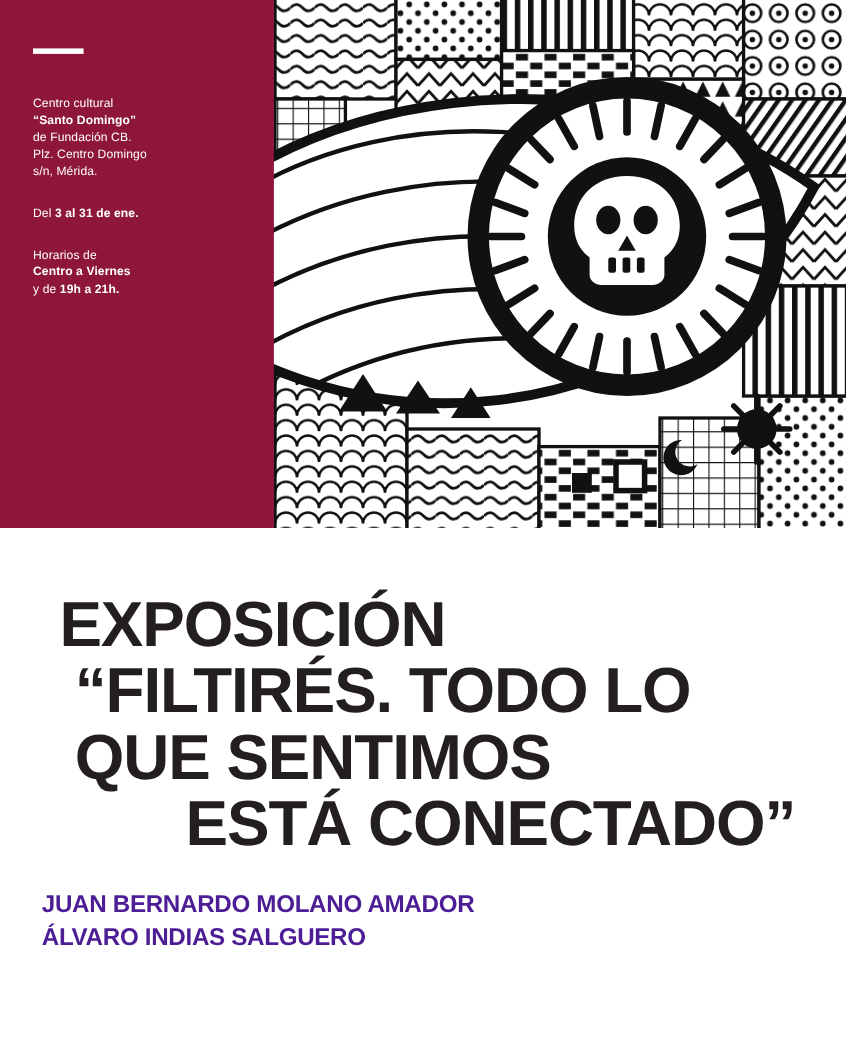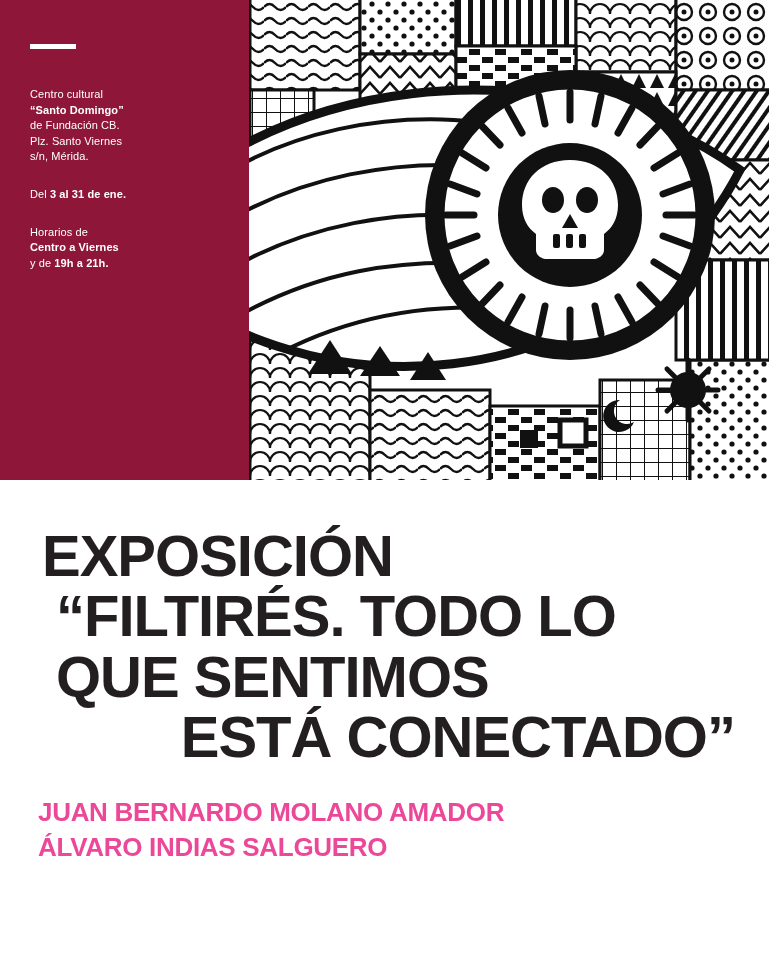--- a/index.html
+++ b/index.html
@@ -75,32 +75,32 @@
     box-sizing: border-box;
     padding: 42px 30px 0 38px;
     background: #ffffff;
   }
   .title {
     color: #231f20;
     font-weight: bold;
     font-size: 58px;
     line-height: 1.04;
     letter-spacing: -1px;
-    margin: 4px;
+    margin: 16px;
   }
   .title .l1 { display:block; }
   .title .l2 { display:block; text-indent: 14px; }
   .title .l3 { display:block; text-indent: 14px; }
   .title .l4 { display:block; text-indent: 14px; text-align: right; }
 
   .credits {
     margin-top: 28px;
-    color: #ec4899;
+    color: #4c1d95;
     font-weight: bold;
-    font-size: 26px;
+    font-size: 22px;
     line-height: 1.33;
     letter-spacing: -0.3px;
   }
   .credits div { white-space: nowrap; }
 </style>
 </head>
 <body>
 
 <div class="poster">
 
@@ -263,21 +263,21 @@
     </svg>
   </div>
 
   <div class="info-panel">
     <div class="rule"></div>
 
     <div class="info-block">
       <div>Centro cultural</div>
       <div class="b">“Santo Domingo”</div>
       <div>de Fundación CB.</div>
-      <div>Plz. Santo Viernes</div>
+      <div>Plz. Centro Domingo</div>
       <div>s/n, Mérida.</div>
     </div>
 
     <div class="info-block">
       <div>
         <span>Del </span><span class="b">3 al 31 de ene.</span>
       </div>
     </div>
 
     <div class="info-block">

